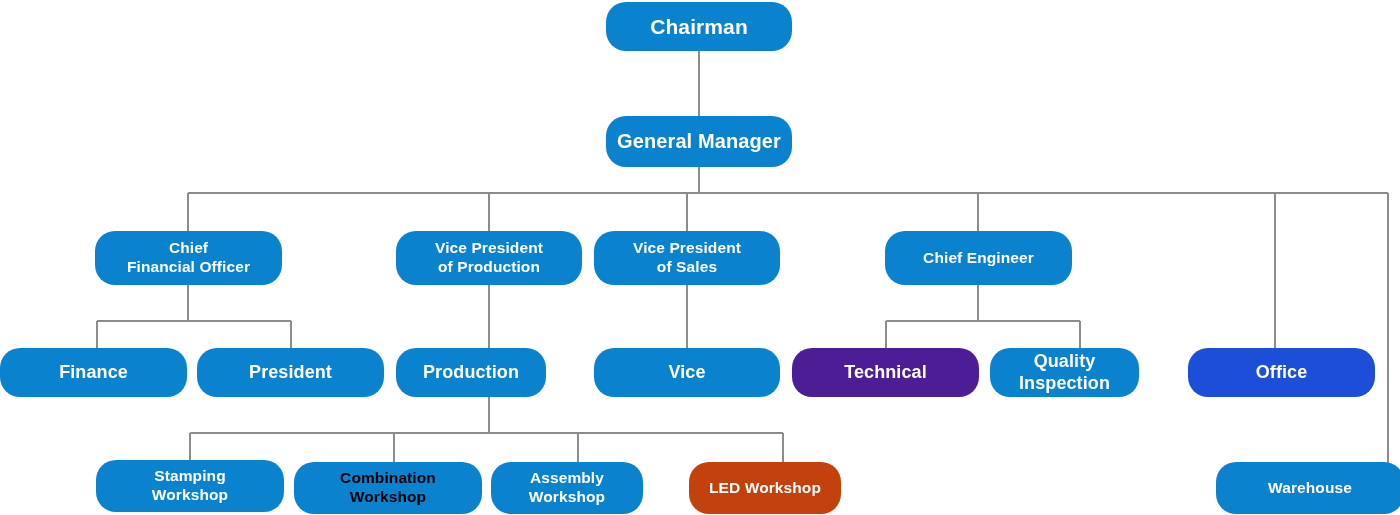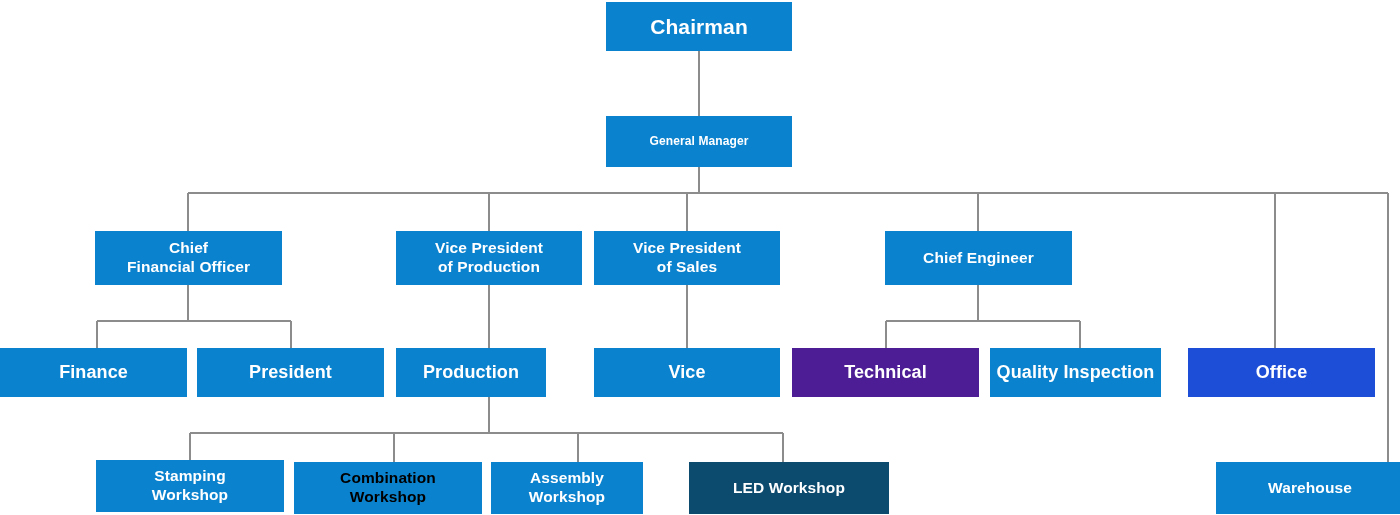--- a/index.html
+++ b/index.html
@@ -24,34 +24,34 @@
     top: 0;
     width: 1400px;
     height: 515px;
     pointer-events: none;
   }
   .node {
     position: absolute;
     box-sizing: border-box;
     background: #0b82ce;
     color: #ffffff;
-    border-radius: 0;
+    border-radius: 20px;
     display: flex;
     align-items: center;
     justify-content: center;
     text-align: center;
     font-weight: bold;
     line-height: 1.22;
     letter-spacing: 0.1px;
     white-space: pre-line;
     padding: 2px 6px;
     z-index: 2;
   }
   .node.lvl-1 { font-size: 21px; }
-  .node.lvl-2 { font-size: 12px; }
+  .node.lvl-2 { font-size: 20px; }
   .node.lvl-3 { font-size: 15.5px; }
   .node.lvl-4 { font-size: 18px; }
   .node.lvl-5 { font-size: 15.5px; }
 </style>
 </head>
 <body>
 
 <div id="chart-canvas">
 
   <svg id="connector-layer" viewBox="0 0 1400 515" width="1400" height="515" xmlns="http://www.w3.org/2000/svg">
@@ -90,25 +90,25 @@
       <div class="node lvl-3" style="left: 396px; top: 231px; width: 186px; height: 54px; background: rgb(11, 130, 206); color: rgb(255, 255, 255);">Vice President
 of Production</div>
       <div class="node lvl-3" style="left: 594px; top: 231px; width: 186px; height: 54px; background: rgb(11, 130, 206); color: rgb(255, 255, 255);">Vice President
 of Sales</div>
       <div class="node lvl-3" style="left: 885px; top: 231px; width: 187px; height: 54px; background: rgb(11, 130, 206); color: rgb(255, 255, 255);">Chief Engineer</div>
       <div class="node lvl-4" style="left: 0px; top: 348px; width: 187px; height: 49px; background: rgb(11, 130, 206); color: rgb(255, 255, 255);">Finance</div>
       <div class="node lvl-4" style="left: 197px; top: 348px; width: 187px; height: 49px; background: rgb(11, 130, 206); color: rgb(255, 255, 255);">President</div>
       <div class="node lvl-4" style="left: 396px; top: 348px; width: 150px; height: 49px; background: rgb(11, 130, 206); color: rgb(255, 255, 255);">Production</div>
       <div class="node lvl-4" style="left: 594px; top: 348px; width: 186px; height: 49px; background: rgb(11, 130, 206); color: rgb(255, 255, 255);">Vice</div>
       <div class="node lvl-4" style="left: 792px; top: 348px; width: 187px; height: 49px; background: #4c1d95; color: rgb(255, 255, 255);">Technical</div>
-      <div class="node lvl-4" style="left: 990px; top: 348px; width: 171px; height: 49px; background: rgb(11, 130, 206); color: rgb(255, 255, 255);">Quality Inspection</div>
+      <div class="node lvl-4" style="left: 990px; top: 348px; width: 149px; height: 49px; background: rgb(11, 130, 206); color: rgb(255, 255, 255);">Quality Inspection</div>
       <div class="node lvl-4" style="left: 1188px; top: 348px; width: 187px; height: 49px; background: #1d4ed8; color: rgb(255, 255, 255);">Office</div>
       <div class="node lvl-5" style="left: 96px; top: 460px; width: 188px; height: 52px; background: rgb(11, 130, 206); color: rgb(255, 255, 255);">Stamping
 Workshop</div>
       <div class="node lvl-5" style="left: 294px; top: 462px; width: 188px; height: 52px; background: rgb(11, 130, 206); color: #000000;">Combination
 Workshop</div>
       <div class="node lvl-5" style="left: 491px; top: 462px; width: 152px; height: 52px; background: rgb(11, 130, 206); color: rgb(255, 255, 255);">Assembly
 Workshop</div>
-      <div class="node lvl-5" style="left: 689px; top: 462px; width: 200px; height: 52px; background: #0c4a6e; color: rgb(255, 255, 255);">LED Workshop</div>
+      <div class="node lvl-5" style="left: 689px; top: 462px; width: 152px; height: 52px; background: #c2410c; color: rgb(255, 255, 255);">LED Workshop</div>
       <div class="node lvl-5" style="left: 1216px; top: 462px; width: 188px; height: 52px; background: rgb(11, 130, 206); color: rgb(255, 255, 255);">Warehouse</div>
     </div>
 
 </div>
 
 </body></html>

